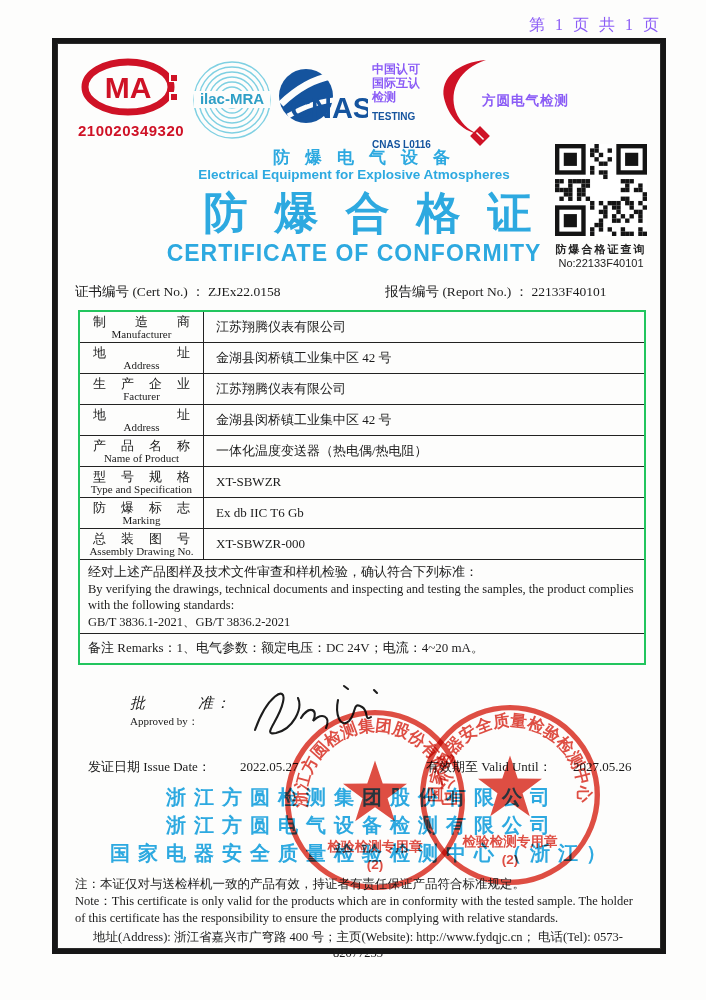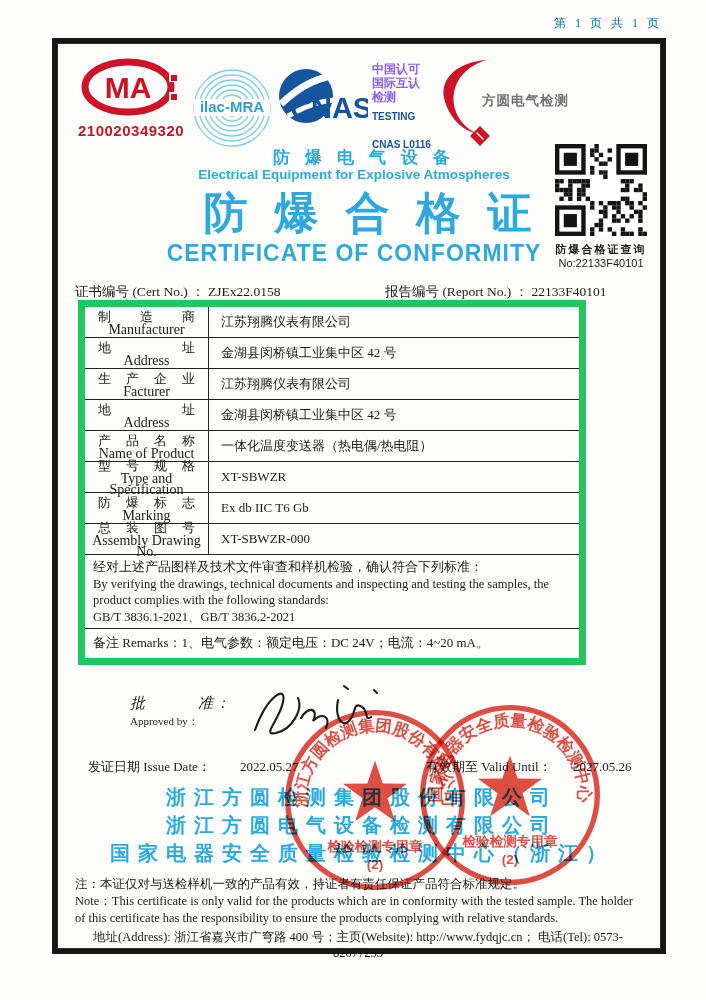--- a/index.html
+++ b/index.html
@@ -2,55 +2,55 @@
 <html><head>
 <meta charset="utf-8">
 <style>
   html,body{margin:0;padding:0;background:#e8e8e8;}
   .page{
     position:relative; width:706px; height:1000px; margin:0 auto;
     background:#fdfdfc; overflow:hidden;
     font-family:"Liberation Serif","DejaVu Serif",serif; color:#1b1b1b;
   }
   .abs{position:absolute;}
-  .page-num{top:15px; right:44px; font-size:12px; color:#0369a1; letter-spacing:3px;}
+  .page-num{top:15px; right:44px; font-size:16px; color:#8b5cf6; letter-spacing:3px;}
   .frame{left:52px; top:38px; width:604px; height:906px; border:5px solid #161616;}
   .frame-inner{position:absolute; inset:0px; border:1px solid #2b2b2b;}
 
   
   .cma{left:78px; top:58px; width:106px; text-align:center;}
   .cma-number{font-family:"Liberation Sans",sans-serif; font-weight:bold; font-size:15px; color:#cf1226; letter-spacing:.5px; margin-top:2px;}
-  .ilac{left:192px; top:68px;}
+  .ilac{left:192px; top:60px;}
   .cnas{left:276px; top:66px;}
   .cnas-text{left:372px; top:62px; line-height:14px; font-family:"Liberation Sans",sans-serif;}
   .cnas-text .cn{font-size:12px; font-weight:bold; color:#8b5cf6;}
   .cnas-text .en{font-size:10px; font-weight:bold; color:#15549e; margin-top:14px;}
   .fy-logo{left:440px; top:56px;}
-  .fy-label{left:482px; top:92px; font-family:"Liberation Sans",sans-serif; font-size:13.5px; font-weight:bold; color:#737373; letter-spacing:1px;}
+  .fy-label{left:482px; top:92px; font-family:"Liberation Sans",sans-serif; font-size:13.5px; font-weight:bold; color:#8b5cf6; letter-spacing:1px;}
 
   
   .center-line{left:52px; width:604px; text-align:center; font-family:"Liberation Sans",sans-serif; color:#2da9e0;}
   .t1{top:146px; font-size:17px; font-weight:bold; letter-spacing:15px; padding-left:15px;}
   .t2{top:167px; font-size:13.5px; font-weight:bold;}
   .t3{top:184px; font-size:44px; font-weight:bold; letter-spacing:27px; padding-left:27px;}
   .t4{top:240px; font-size:23px; font-weight:bold; letter-spacing:1px;}
 
   .qr-box{left:553px; top:144px; width:96px; text-align:center;}
   .qr-caption{font-size:11px; font-weight:bold; color:#222; letter-spacing:2px; margin-top:2px; font-family:"Liberation Sans",sans-serif;}
   .qr-no{font-size:11px; color:#222; font-family:"Liberation Sans",sans-serif;}
 
   .cert-row{left:75px; top:283px; width:560px; font-size:13.5px;}
   .cert-row .right{position:absolute; left:310px; top:0;}
 
   
-  .ctable{left:78px; top:300px; width:508px; border:7px solid #22c55e; box-sizing:border-box; background:transparent;}
+  .ctable{left:78px; top:310px; width:568px; border:2px solid #22c55e; box-sizing:border-box; background:transparent;}
   .trow{display:flex; border-bottom:1px solid #222; height:30px;}
   .lab{width:124px; border-right:1px solid #222; box-sizing:border-box; display:flex; flex-direction:column; justify-content:center;}
   .lab-cn{font-size:13px; text-align:justify; text-align-last:justify; padding:0 13px; line-height:14px;}
-  .lab-en{font-size:14px; text-align:center; line-height:11px;}
+  .lab-en{font-size:11px; text-align:center; line-height:11px;}
   .val{flex:1; display:flex; align-items:center; padding-left:12px; font-size:13px;}
   .stmt{border-bottom:1px solid #222; padding:4px 8px 3px 8px; font-size:12.5px; line-height:16.5px;}
   .stmt .cn{font-size:13px;}
   .rmk{padding:3px 8px 4px 8px; font-size:13px; line-height:22px;}
 
   
   .approve{left:130px; top:694px;}
   .approve .cn{font-size:15px; white-space:pre; letter-spacing:2px;font-style:italic;}
   .approve .en{font-size:11px; margin-top:1px;}
   .sig{left:243px; top:676px;}

